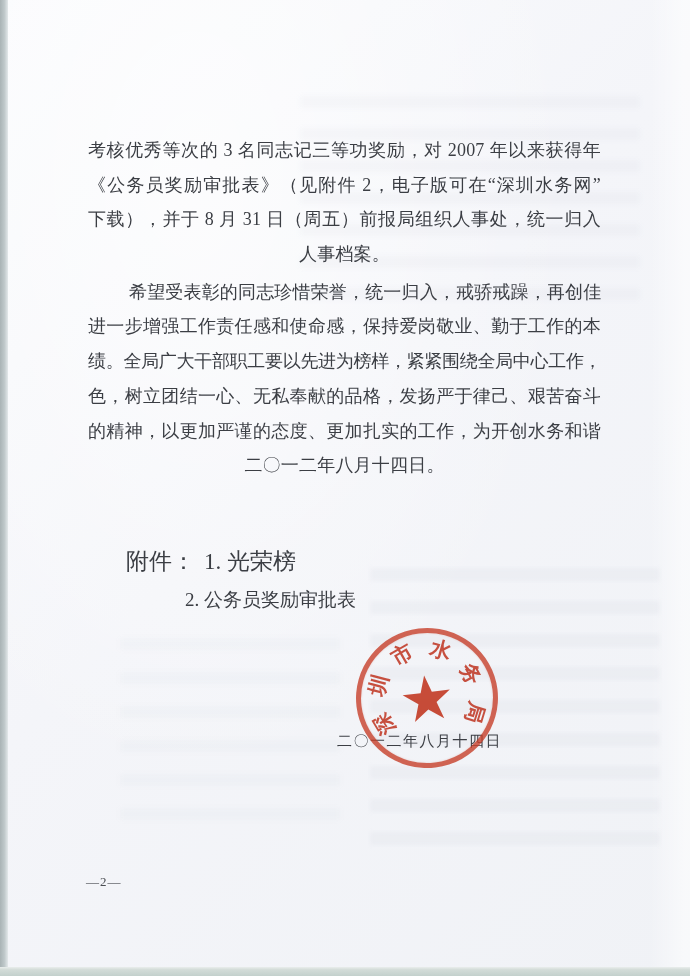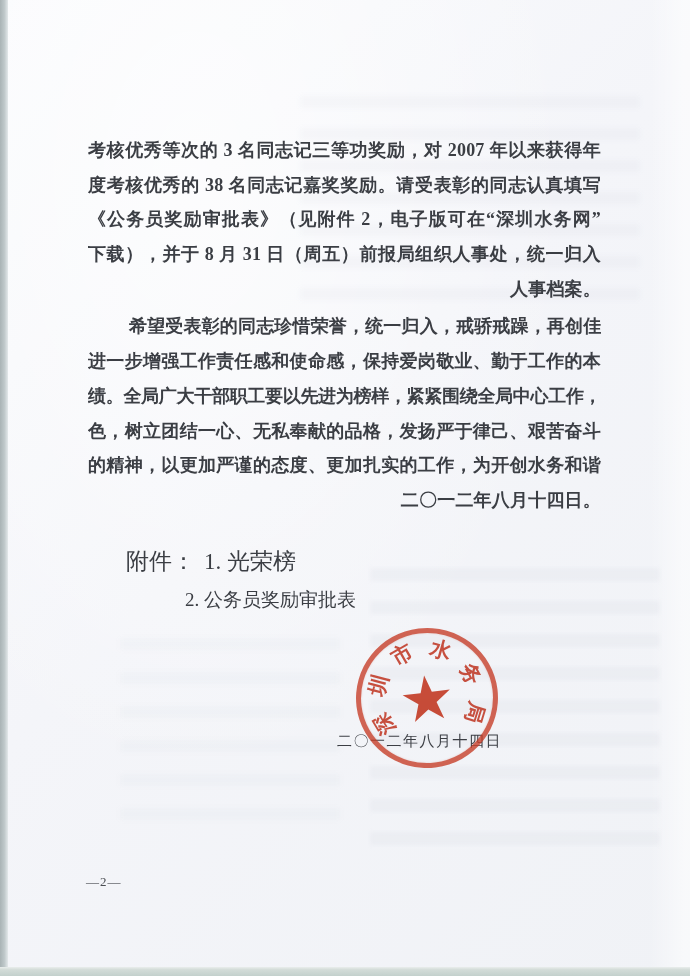--- a/index.html
+++ b/index.html
@@ -37,28 +37,28 @@
   .bleed-1 { left:300px; top:80px; width:340px; height:220px;
     background:repeating-linear-gradient(0deg, rgba(168,176,192,0.06) 0 12px, rgba(168,176,192,0) 12px 32px); }
   .bleed-2 { left:370px; top:555px; width:290px; height:290px;
     background:repeating-linear-gradient(0deg, rgba(168,176,192,0.08) 0 13px, rgba(168,176,192,0) 13px 33px); }
   .bleed-3 { left:120px; top:620px; width:220px; height:200px;
     background:repeating-linear-gradient(0deg, rgba(168,176,192,0.05) 0 12px, rgba(168,176,192,0) 12px 34px); }
 
   
   .textblock {
     position:absolute; left:88px; top:133px; width:513px;
-    font-size:18px; z-index:2;font-weight:bold;
+    font-size:18px; z-index:2;
   }
   .line {
     display:block; height:34.7px; line-height:34.7px;
     overflow:hidden; letter-spacing:0.2px;
   }
   .fill { text-align:justify; text-align-last:justify; text-justify:inter-character; }
-  .start { text-align:right; }
+  .start { text-align:center; }
   .indent { padding-left:41px; }
   .tight { letter-spacing:-0.6px; }
   .snug  { letter-spacing:-0.2px; }
   .para2 { margin-top:3px; }
 
   
   .attachments-line1 { position:absolute; left:126px; top:550px; font-size:23px; line-height:24px; z-index:2; }
   .attachments-line1 .att-label { margin-right:9px; }
   .attachments-line2 { position:absolute; left:185px; top:588px; font-size:19px; line-height:24px; z-index:2; }
 
@@ -104,21 +104,20 @@
 <div class="scan-edge-left"></div>
 <div class="scan-edge-bottom"></div>
 <div class="scan-light-right"></div>
 <div class="bleed bleed-1"></div>
 <div class="bleed bleed-2"></div>
 <div class="bleed bleed-3"></div>
 
 <main class="textblock">
   <section>
     <div class="line fill">考核优秀等次的 3 名同志记三等功奖励，对 2007 年以来获得年</div>
-    <div class="line fill">度考核优秀的 38 名同志记嘉奖奖励。请受表彰的同志认真填写</div>
     <div class="line fill">《公务员奖励审批表》（见附件 2，电子版可在“深圳水务网”</div>
     <div class="line fill">下载），并于 8 月 31 日（周五）前报局组织人事处，统一归入</div>
     <div class="line start">人事档案。</div>
   </section>
   <section class="para2">
     <div class="line fill indent snug">希望受表彰的同志珍惜荣誉，统一归入，戒骄戒躁，再创佳</div>
     <div class="line fill">进一步增强工作责任感和使命感，保持爱岗敬业、勤于工作的本</div>
     <div class="line fill tight">绩。全局广大干部职工要以先进为榜样，紧紧围绕全局中心工作，</div>
     <div class="line fill">色，树立团结一心、无私奉献的品格，发扬严于律己、艰苦奋斗</div>
     <div class="line fill">的精神，以更加严谨的态度、更加扎实的工作，为开创水务和谐</div>

